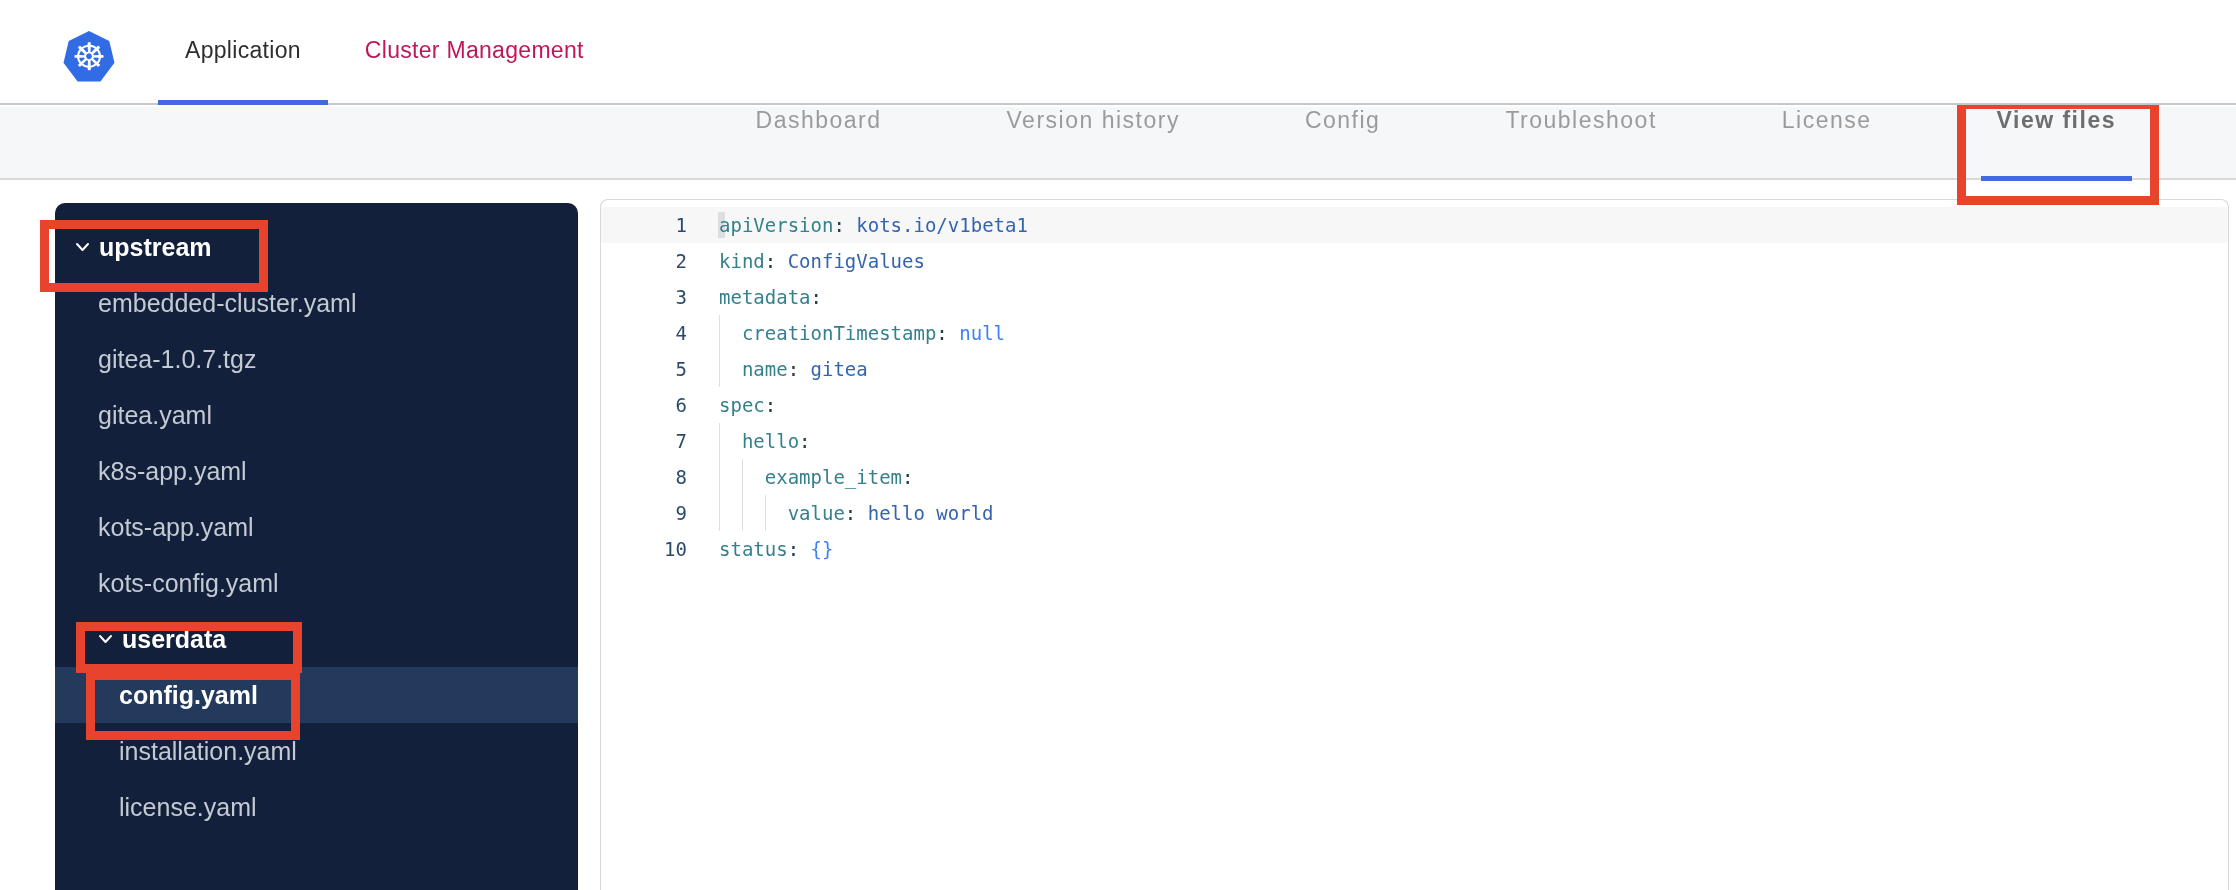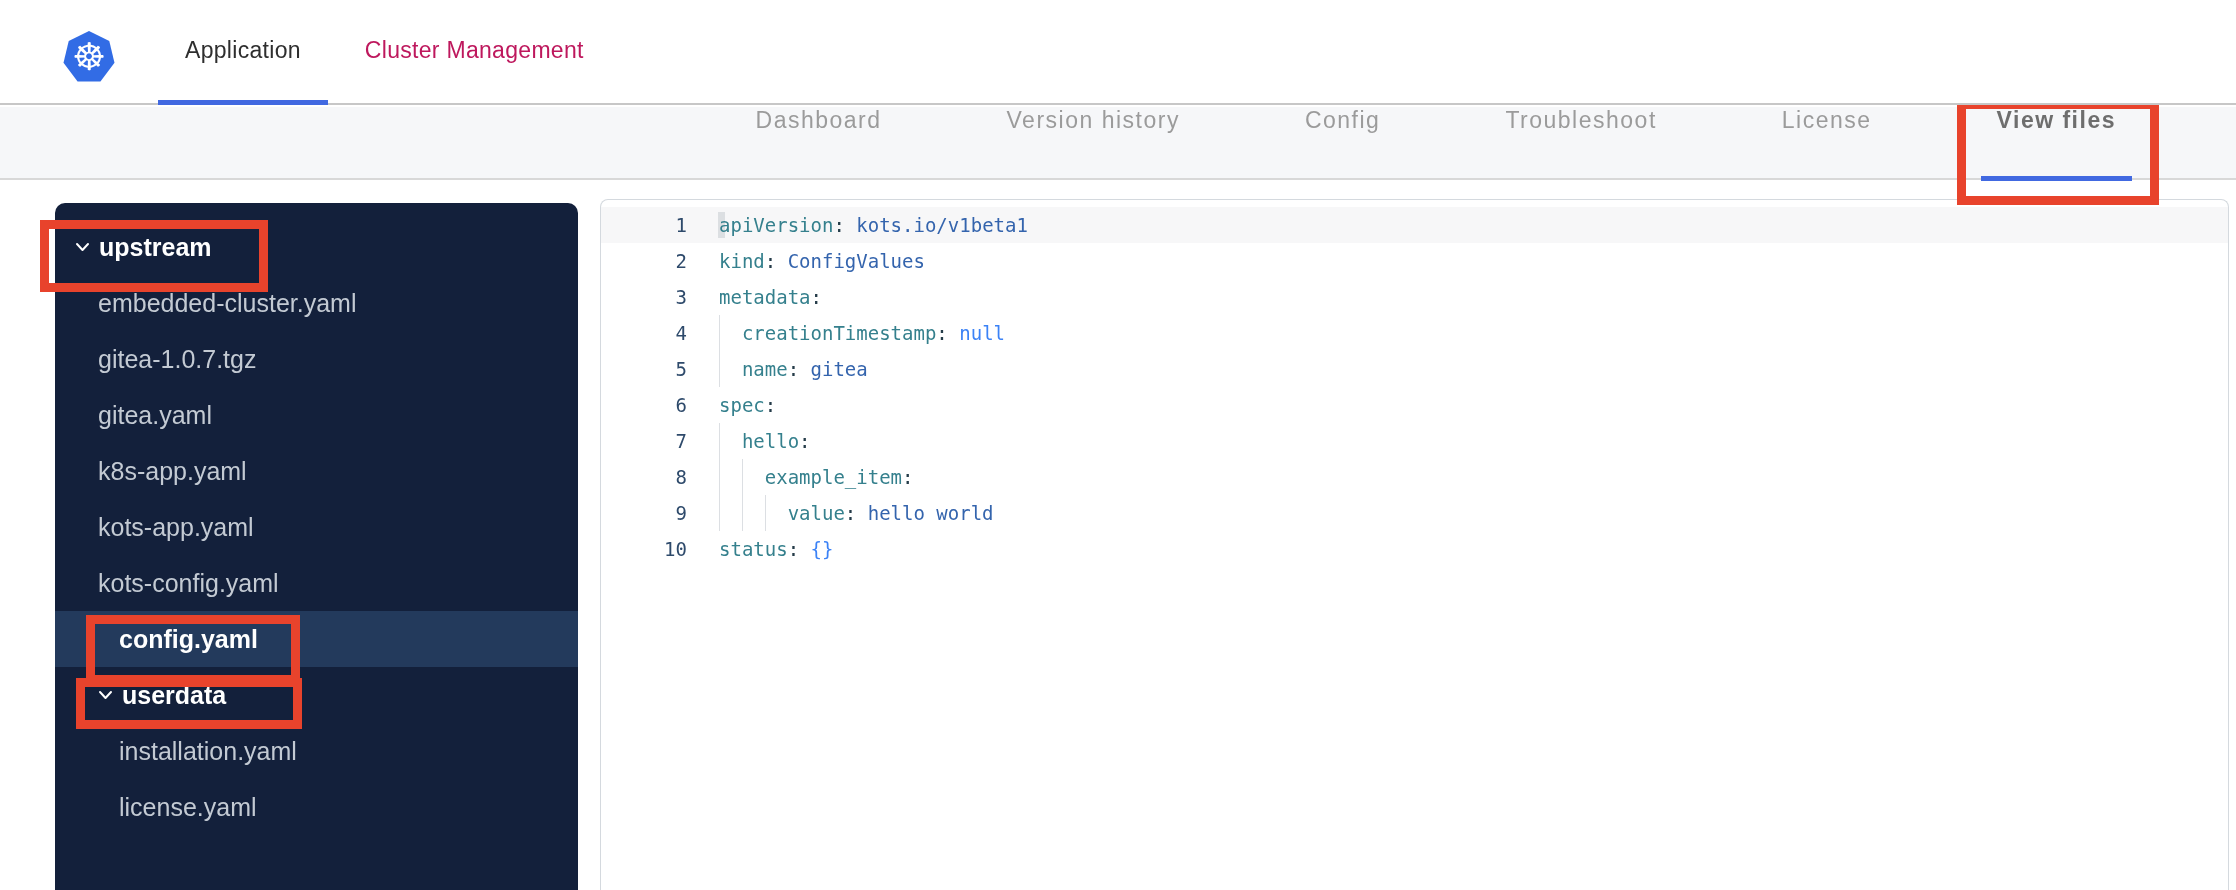--- a/index.html
+++ b/index.html
@@ -128,32 +128,32 @@
     </div>
     <div class="tree-row lvl1">
       <span>k8s-app.yaml</span>
     </div>
     <div class="tree-row lvl1">
       <span>kots-app.yaml</span>
     </div>
     <div class="tree-row lvl1">
       <span>kots-config.yaml</span>
     </div>
-    <div class="tree-row lvl2 selected">
-      <span>config.yaml</span>
-      <div class="ann ann-configyaml"></div>
-    </div>
     <div class="tree-row lvl1 folder">
       <span class="chev">
         <svg width="15" height="10" viewBox="0 0 15 10">
           <polyline points="2,2 7.5,8 13,2" fill="none" stroke="#ffffff" stroke-width="2" stroke-linecap="round" stroke-linejoin="round"></polyline>
         </svg>
       </span>
       <span>userdata</span>
       <div class="ann ann-userdata"></div>
+    </div>
+    <div class="tree-row lvl2 selected">
+      <span>config.yaml</span>
+      <div class="ann ann-configyaml"></div>
     </div>
     <div class="tree-row lvl2">
       <span>installation.yaml</span>
     </div>
     <div class="tree-row lvl2">
       <span>license.yaml</span>
     </div>
   </div>
 
 <div class="editor">

